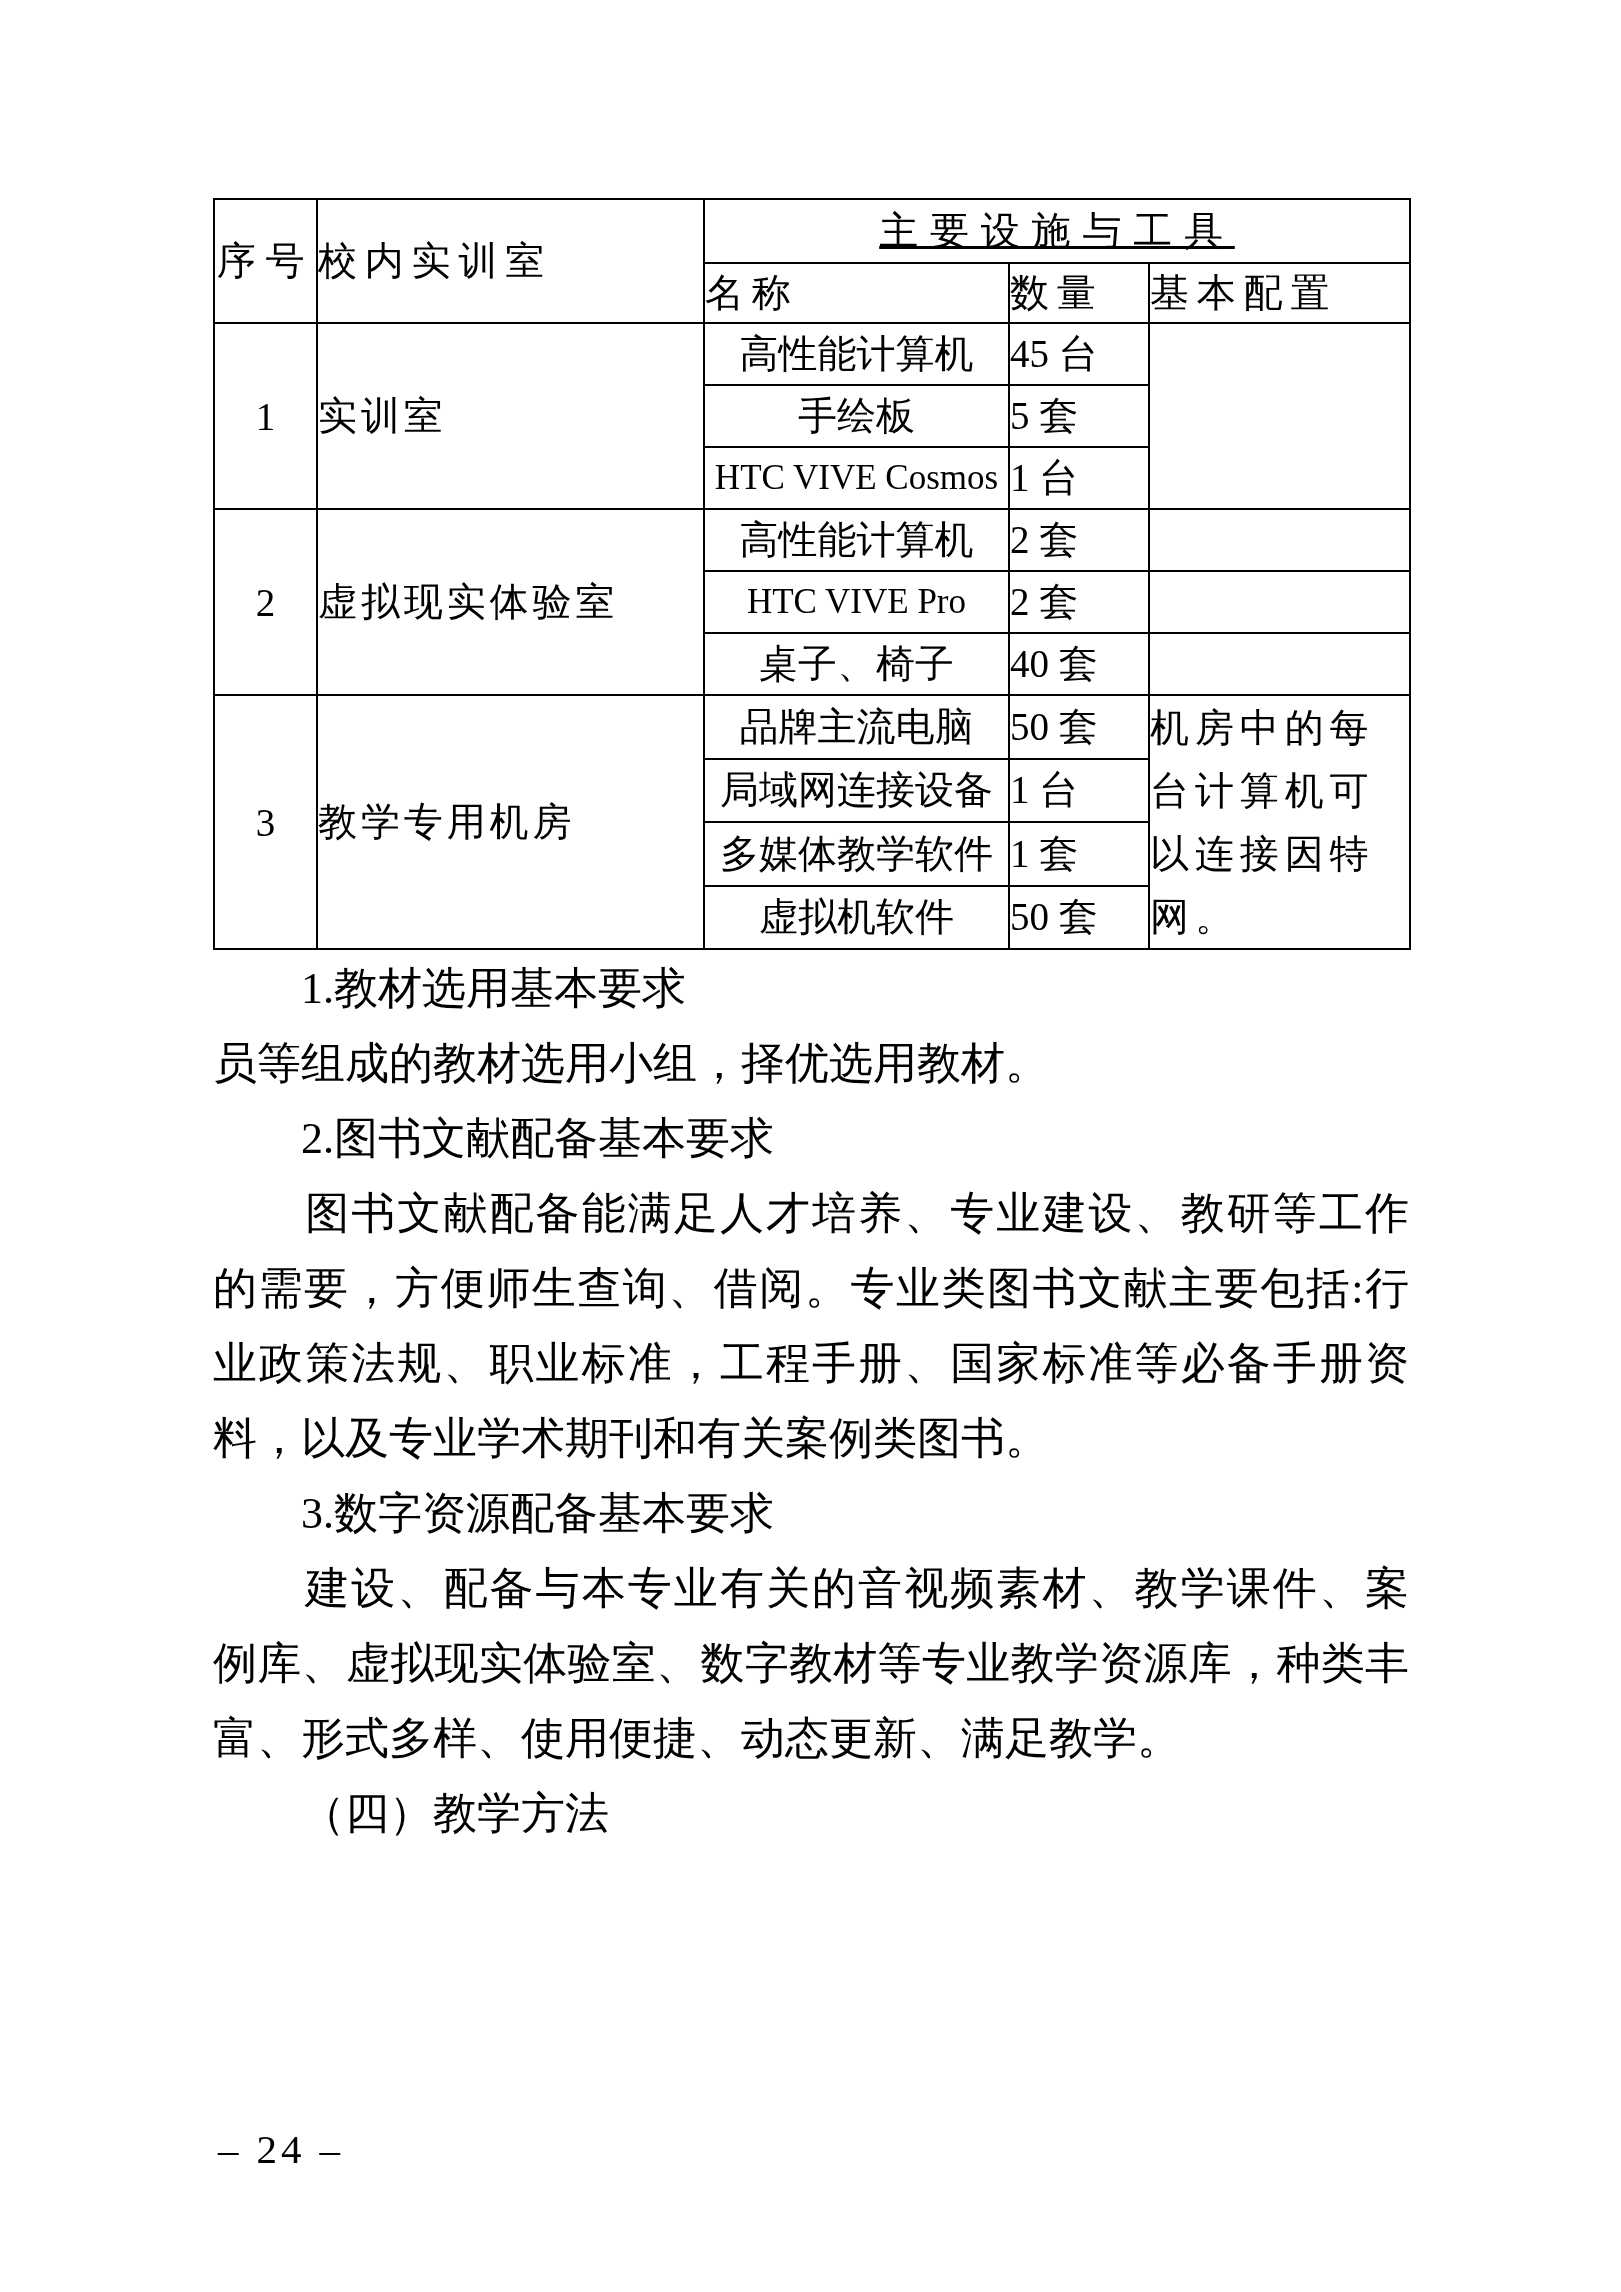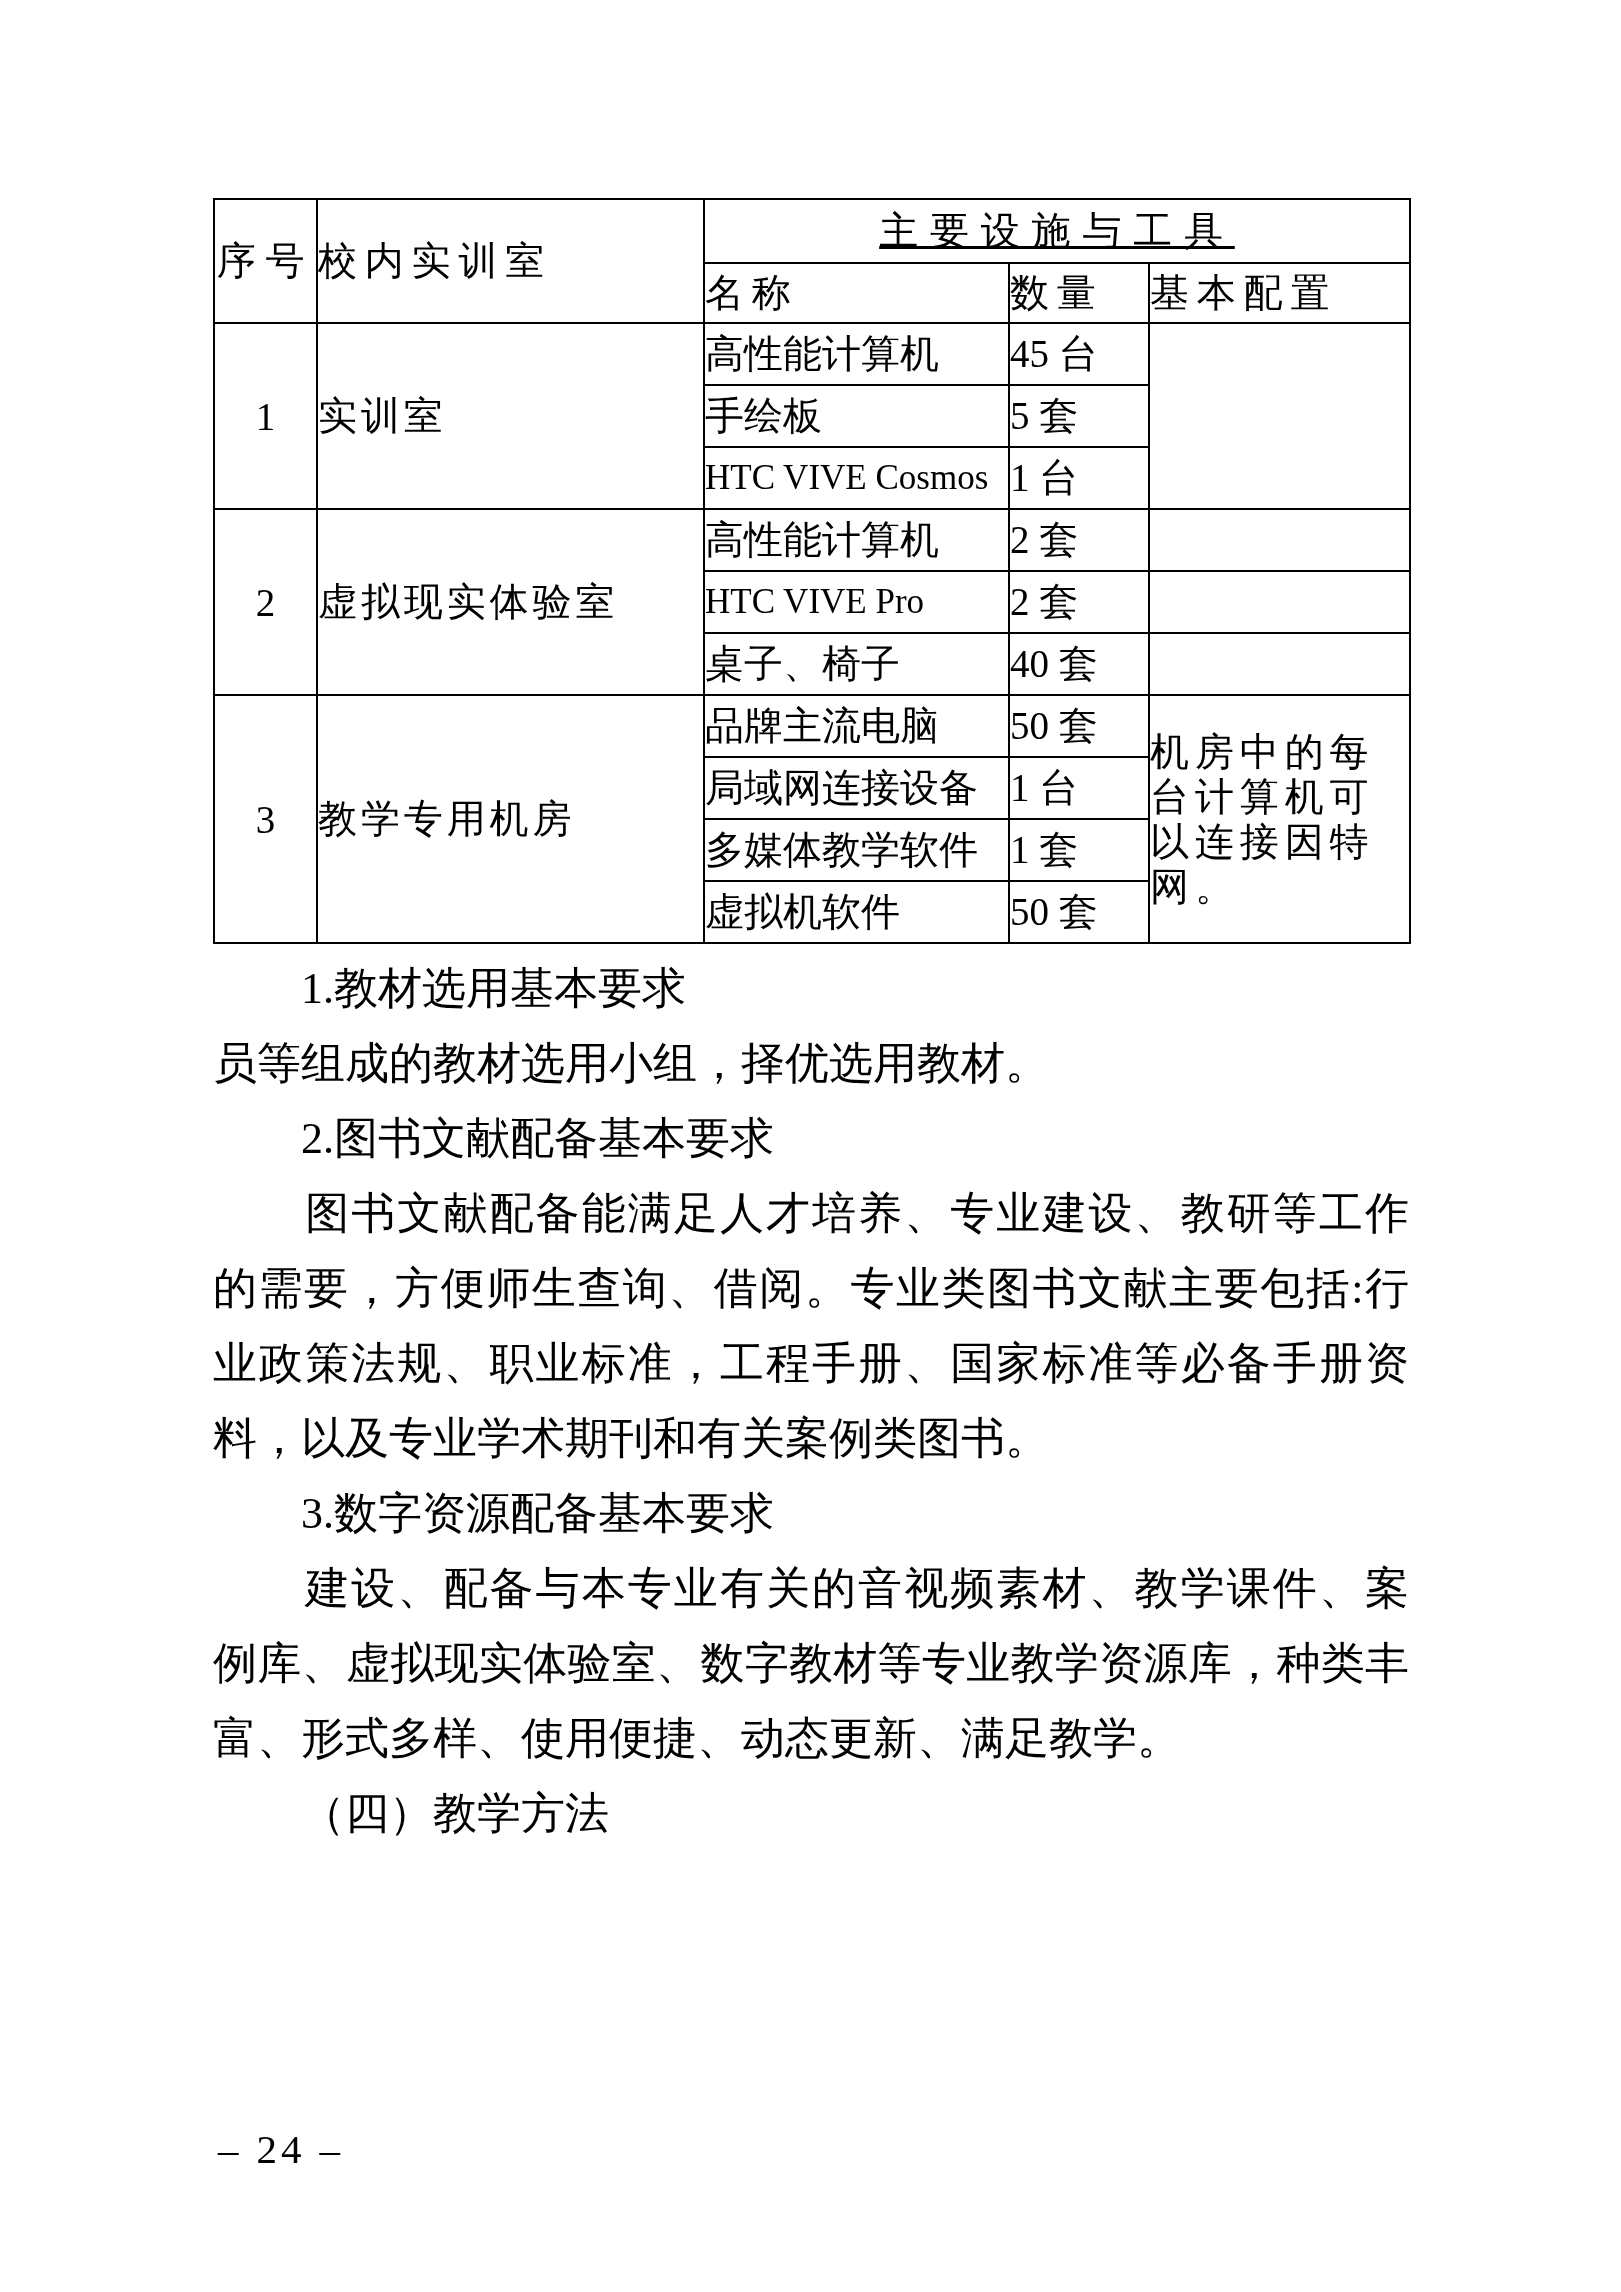--- a/index.html
+++ b/index.html
@@ -32,25 +32,25 @@
   thead tr.hr2 { height:60px;padding-left:36px; }
   tbody tr     { height:62px; }
 
   th.h-index  { text-align:center; letter-spacing:9.8px; }
   th.h-room   { text-align:left; padding-left:15.7px; letter-spacing:7.8px; }
   th.h-group  { text-align:center; letter-spacing:11.8px;text-decoration:underline; }
   th.h-name, th.h-qty, th.h-config { text-align:left; padding-left:15.7px; letter-spacing:7.8px; }
 
   td.c-index  { text-align:center; }
   td.c-room   { text-align:left; padding-left:15.7px; letter-spacing:3.9px; }
-  td.c-name   { text-align:left; padding-left:15.7px; white-space:nowrap; }
+  td.c-name   { text-align:center; padding-left:15.7px; white-space:nowrap; }
   td.c-name.latin { font-size:35px; letter-spacing:0; }
   td.c-qty    { text-align:left; padding-left:15.7px; }
   td.c-config { text-align:left; padding-left:13.7px; padding-right:3.9px;
-                letter-spacing:5.9px; line-height:45px; }
+                letter-spacing:5.9px; line-height:63px; }
 
   
   .body-text {
     position:absolute;
     left:213px; top:951px;
     width:1196px;
     font-size:44px;
     line-height:75px;
   }
   .bline { height:75px; }

